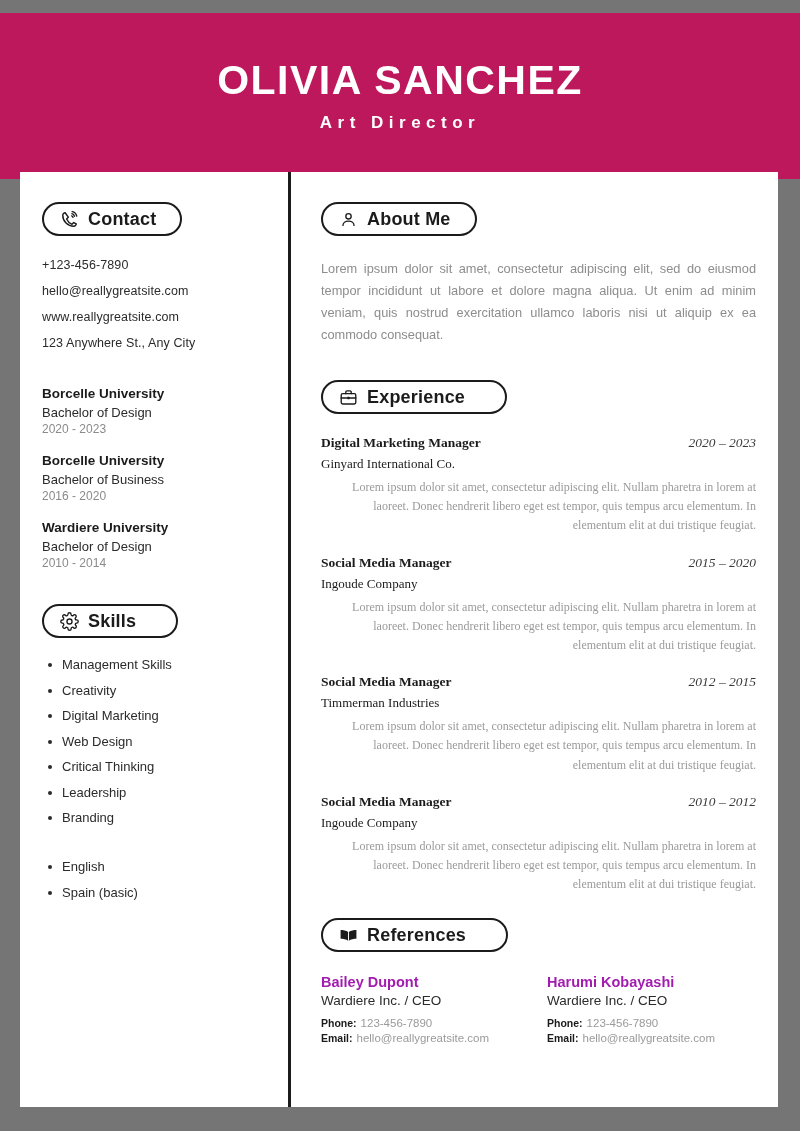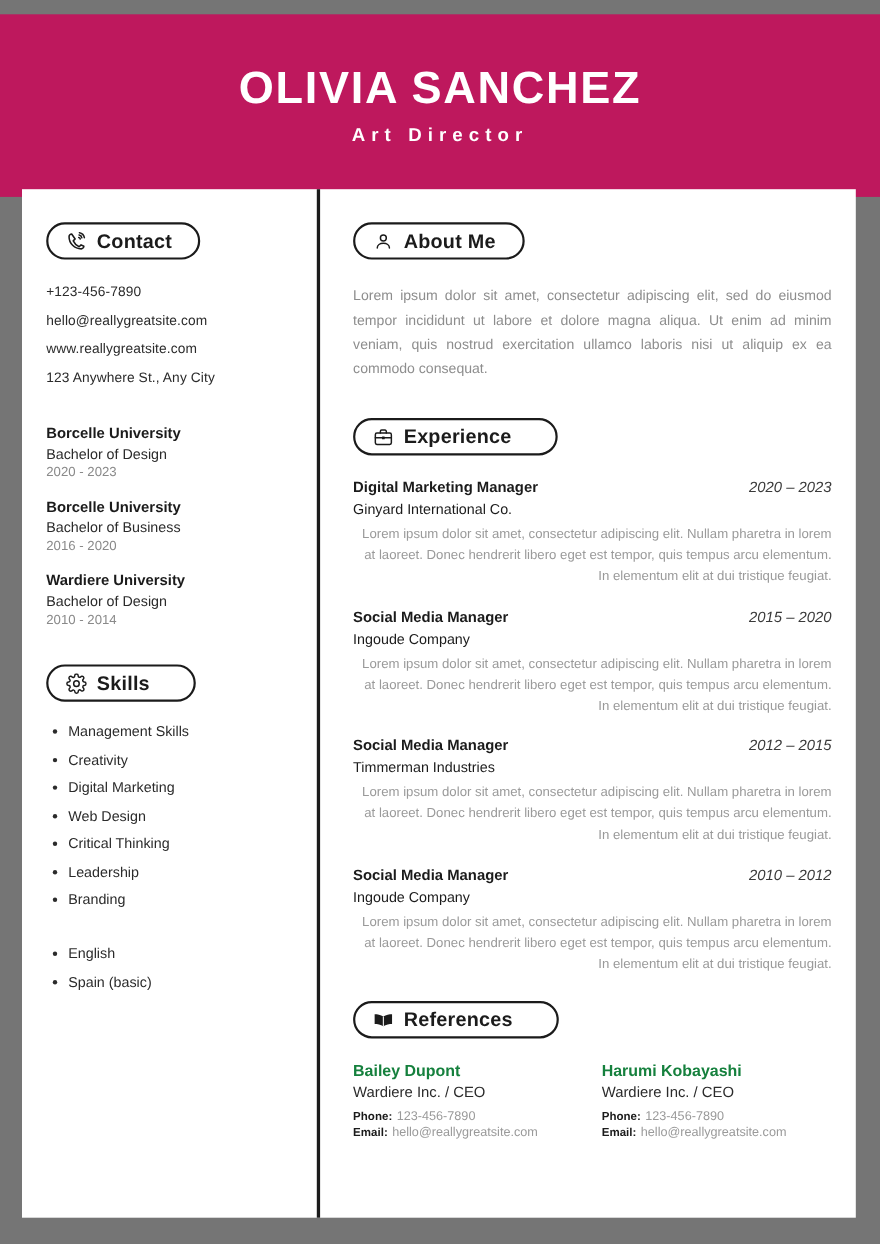--- a/index.html
+++ b/index.html
@@ -133,21 +133,21 @@
   .about-text {
     margin-top: 22px;
     font-size: 12.8px;
     line-height: 1.72;
     color: #8d8d8d;
     text-align: justify;
   }
 
   .sec-gap-exp { margin-top: 34px; }
   .exp-list { margin-top: 21px; }
-  .exp-item { margin-bottom: 19px; }
+  .exp-item { margin-bottom: 19px; font-family: Liberation Serif, serif; }
   .exp-head {
     display: flex;
     justify-content: space-between;
     align-items: baseline;
   }
   .exp-role {
     font-size: 13.5px; font-weight: bold; color: #1b1b1b;
   }
   .exp-years {
     font-size: 13.5px; font-style: italic; color: #3a3a3a;
@@ -164,21 +164,21 @@
     text-align: right;
   }
 
   .sec-gap-ref { margin-top: 24px; }
   .ref-grid {
     margin-top: 22px;
     display: flex;
     gap: 58px;
   }
   .ref-name {
-    font-size: 14.5px; font-weight: bold; color: #15803d;
+    font-size: 14.5px; font-weight: bold; color: #a21caf;
     margin-bottom: 3px;
   }
   .ref-title { font-size: 13.5px; color: #2b2b2b; margin-bottom: 9px; }
   .ref-row {
     font-size: 11.5px; color: #9a9a9a; margin-bottom: 3px;
     white-space: nowrap;
   }
   .ref-row b { color: #1b1b1b; font-size: 10.5px; margin-right: 4px; }
 </style>
 </head>

